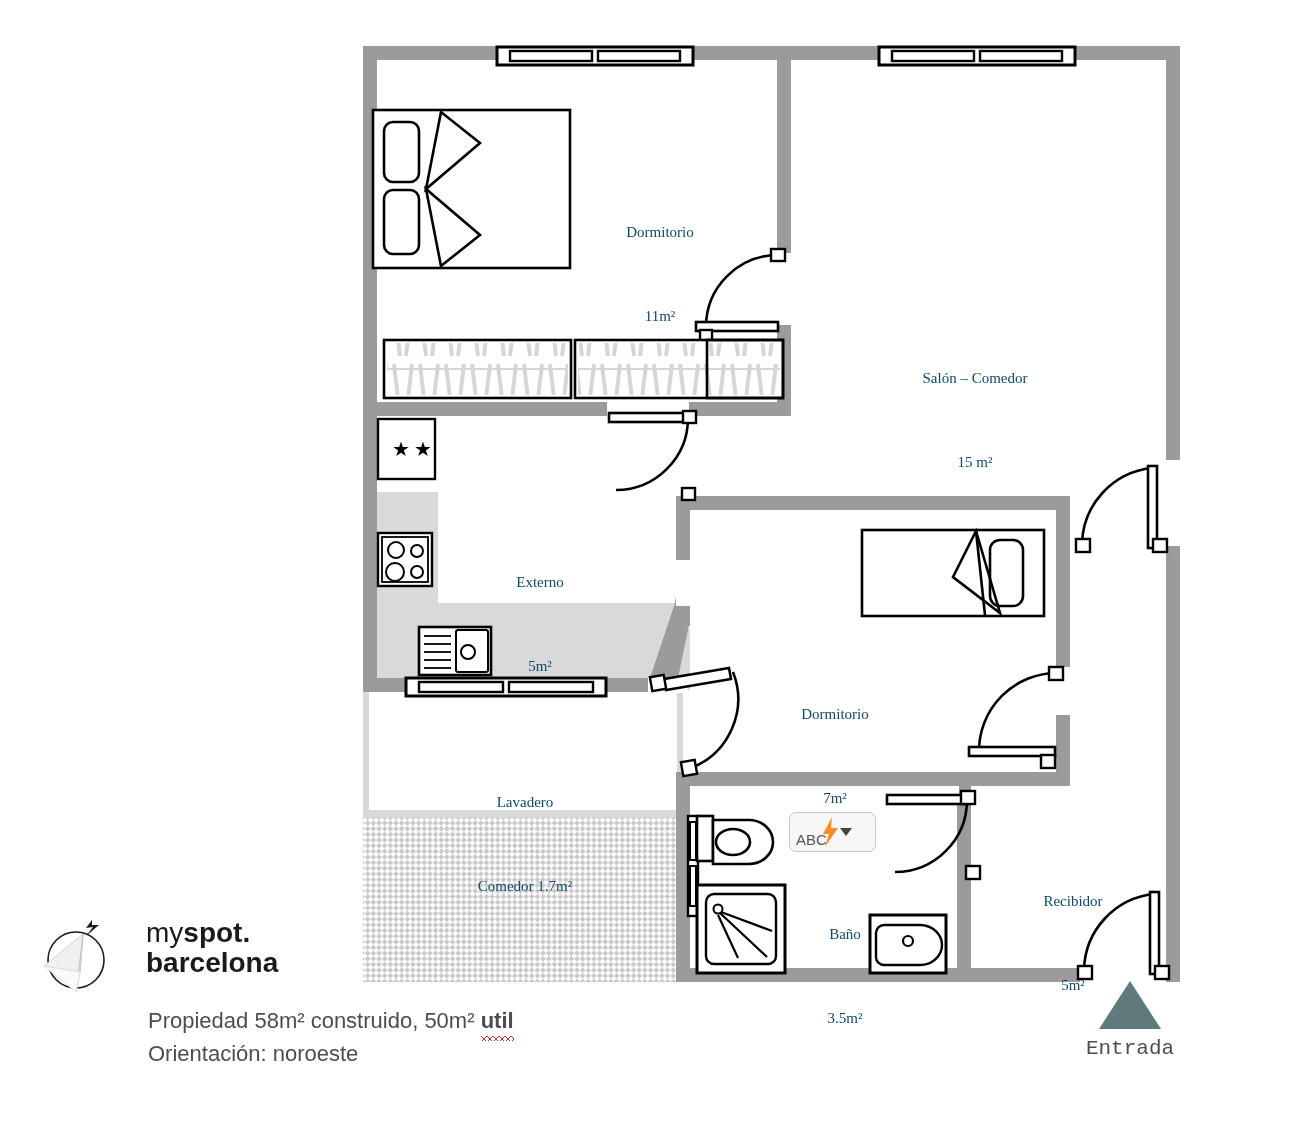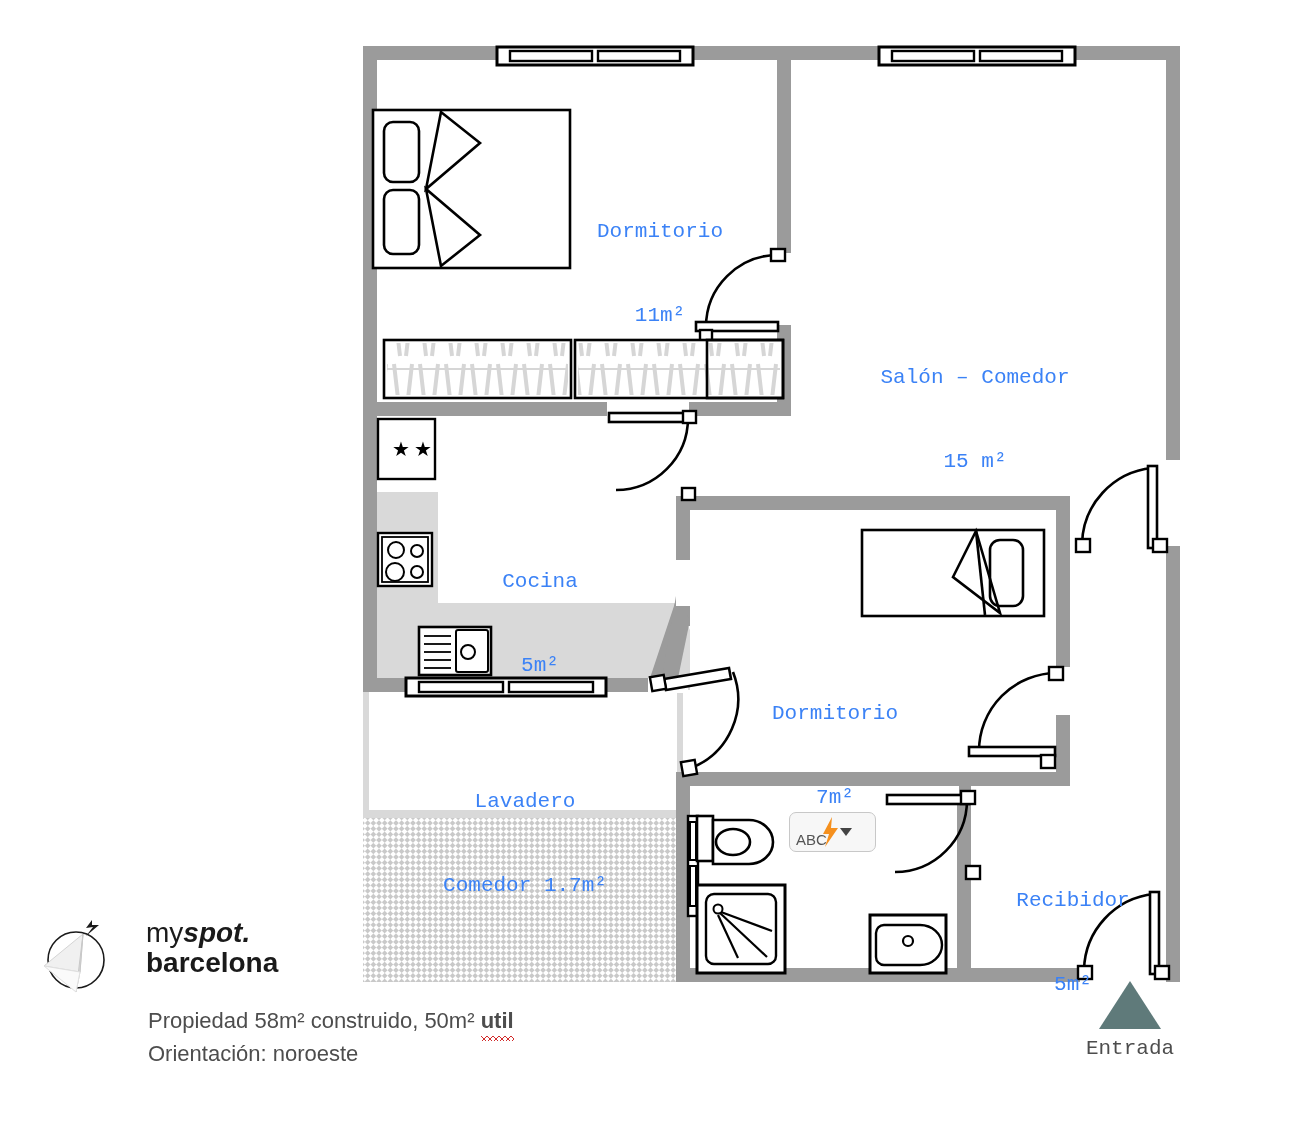--- a/index.html
+++ b/index.html
@@ -19,25 +19,25 @@
   }
   #plan-svg {
     position: absolute;
     left: 0;
     top: 0;
     width: 1308px;
     height: 1128px;
   }
   .room-label {
     position: absolute;
-    color: #3b82f6;
-    font-size: 21px;
+    color: #0c4a6e;
+    font-size: 15px;
     line-height: 28px;
     white-space: pre;
-    font-family: Liberation Mono, monospace;
+    font-family: Liberation Serif, serif;
   }
   .room-label .lbl-name { display: block; }
   .room-label .lbl-area { display: block; }
   .center-lab { text-align: center; transform: translateX(-50%); }
 
   
   #abc-widget {
     position: absolute;
     left: 789px;
     top: 812px;
@@ -92,21 +92,21 @@
   #brand-text {
     position: absolute;
     left: 110px;
     top: 10px;
     font-size: 28px;
     line-height: 30px;
     color: #1a1a1a;
     font-family: "Liberation Sans", sans-serif;
   }
   #brand-text .l1 { font-weight: 400; }
-  #brand-text .l1 b { font-weight: 700; font-style: italic; }
+  #brand-text .l1 b { font-weight: 700; }
   #brand-text .l2 { font-weight: 700; display: block; }
 
   
   #caption {
     position: absolute;
     left: 148px;
     top: 1004px;
     font-size: 22px;
     line-height: 33px;
     color: #4d4d4d;
@@ -384,34 +384,38 @@
     <span class="lbl-name">Dormitorio</span>
     <span class="lbl-area">11m²</span>
   </div>
 
   <div class="room-label center-lab" style="left:975px; top:308px;">
     <span class="lbl-name">Salón – Comedor</span>
     <span class="lbl-area">15 m²</span>
   </div>
 
   <div class="room-label center-lab" style="left:540px; top:512px;">
-    <span class="lbl-name">Cocina</span>
+    <span class="lbl-name">Externo</span>
     <span class="lbl-area">5m²</span>
   </div>
 
   <div class="room-label center-lab" style="left:835px; top:644px;">
     <span class="lbl-name">Dormitorio</span>
     <span class="lbl-area">7m²</span>
   </div>
 
   <div class="room-label center-lab" style="left:525px; top:732px;">
     <span class="lbl-name">Lavadero</span>
     <span class="lbl-area">Comedor 1.7m²</span>
   </div>
 
+  <div class="room-label center-lab" style="left:845px; top:864px;">
+    <span class="lbl-name">Baño</span>
+    <span class="lbl-area">3.5m²</span>
+  </div>
 
   <div class="room-label center-lab" style="left:1073px; top:831px;">
     <span class="lbl-name">Recibidor</span>
     <span class="lbl-area">5m²</span>
   </div>
 
 
   <div style="position:absolute; left:392px; top:437px; font-size:20px; letter-spacing:4px; color:#000000; font-family:'Liberation Sans',sans-serif;">★★</div>
 
   <div id="abc-widget">

